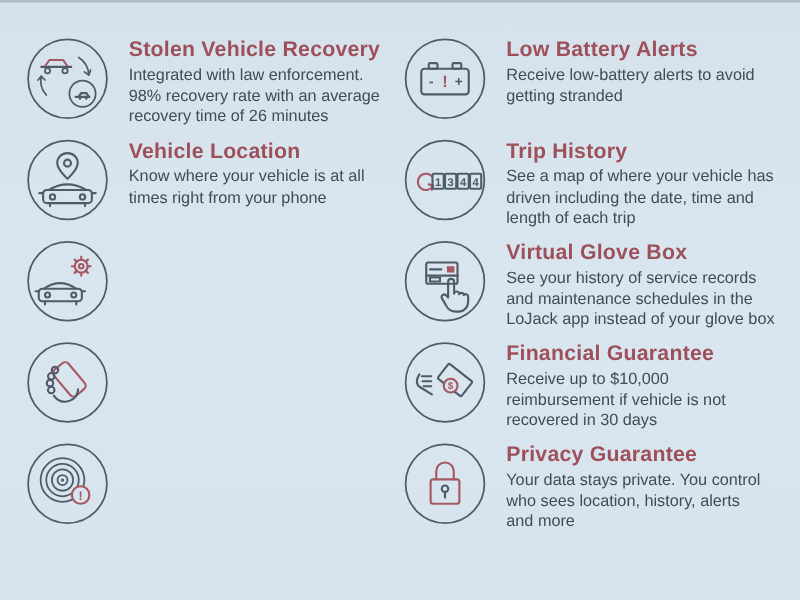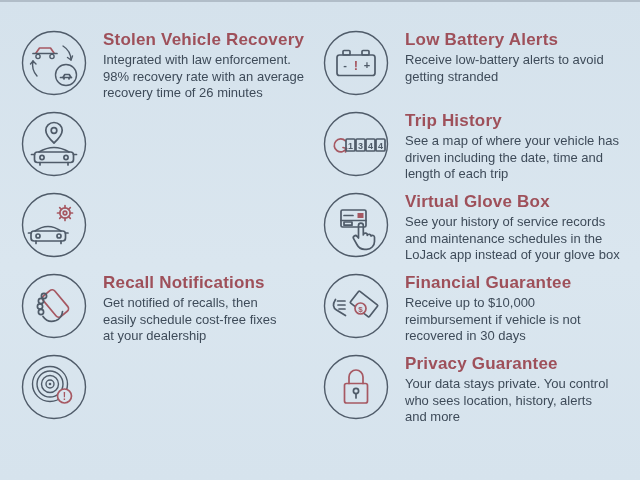--- a/index.html
+++ b/index.html
@@ -101,20 +101,25 @@
           <path class="sn" d="M34 12.5 c-4.8 0 -8.2 3.6 -8.2 7.8 c0 5.4 8.2 12.7 8.2 12.7 s8.2 -7.3 8.2 -12.7 c0 -4.2 -3.4 -7.8 -8.2 -7.8 z"></path>
           <circle class="sn" cx="34" cy="20.5" r="2.8"></circle>
           <path class="sn" d="M19 42 q15 -9 30 0"></path>
           <rect class="sn" x="14.5" y="42" width="39" height="10.5" rx="3"></rect>
           <circle class="sn" cx="22" cy="47.5" r="2.1"></circle>
           <circle class="sn" cx="46" cy="47.5" r="2.1"></circle>
           <path class="sn" d="M14.5 44.5 h-3 M53.5 44.5 h3"></path>
           <path class="sn" d="M20 52.5 v2.5 M48 52.5 v2.5"></path>
         </svg>
       </span>
+      <div class="feature-text">
+        <h3 class="title">Vehicle Location</h3>
+        <p class="desc">Know where your vehicle is at all
+times right from your phone</p>
+      </div>
     </div>
 
     <div class="feature">
       <span class="icon-wrap">
         <svg viewBox="0 0 68 68">
           <circle class="s1" cx="34" cy="34" r="31.5"></circle>
           <circle class="sr" cx="45" cy="22" r="5.2"></circle>
           <circle class="sr" cx="45" cy="22" r="1.8"></circle>
           <path class="sr" d="M45 14.5 v2.5 M45 27 v2.5 M37.5 22 h2.5 M50 22 h2.5 M39.7 16.7 l1.8 1.8 M48.5 25.5 l1.8 1.8 M50.3 16.7 l-1.8 1.8 M41.5 25.5 l-1.8 1.8"></path>
           <path class="sn" d="M15 40 q13 -9 26 0"></path>
@@ -132,26 +137,20 @@
         <svg viewBox="0 0 68 68">
           <circle class="s1" cx="34" cy="34" r="31.5"></circle>
           <rect class="sr" x="28" y="18" width="15" height="27" rx="3.5" transform="rotate(-40 35.5 31.5)"></rect>
           <circle class="sn" cx="24" cy="24" r="2.6"></circle>
           <circle class="sn" cx="21" cy="29" r="2.6"></circle>
           <circle class="sn" cx="20" cy="34.5" r="2.6"></circle>
           <circle class="sn" cx="21" cy="40" r="2.6"></circle>
           <path class="sn" d="M23 44.5 q5 7 13 4 q6 -2.5 6.5 -9"></path>
         </svg>
       </span>
-      <div class="feature-text">
-        <h3 class="title">Recall Notifications</h3>
-        <p class="desc">Get notified of recalls, then
-easily schedule cost-free fixes
-at your dealership</p>
-      </div>
     </div>
 
     <div class="feature">
       <span class="icon-wrap">
         <svg viewBox="0 0 68 68">
           <circle class="s1" cx="34" cy="34" r="31.5"></circle>
           <circle class="s1" cx="30" cy="31" r="17.5"></circle>
           <circle class="s1" cx="30" cy="31" r="13"></circle>
           <circle class="s1" cx="30" cy="31" r="8.5"></circle>
           <circle class="s1" cx="30" cy="31" r="4"></circle>

